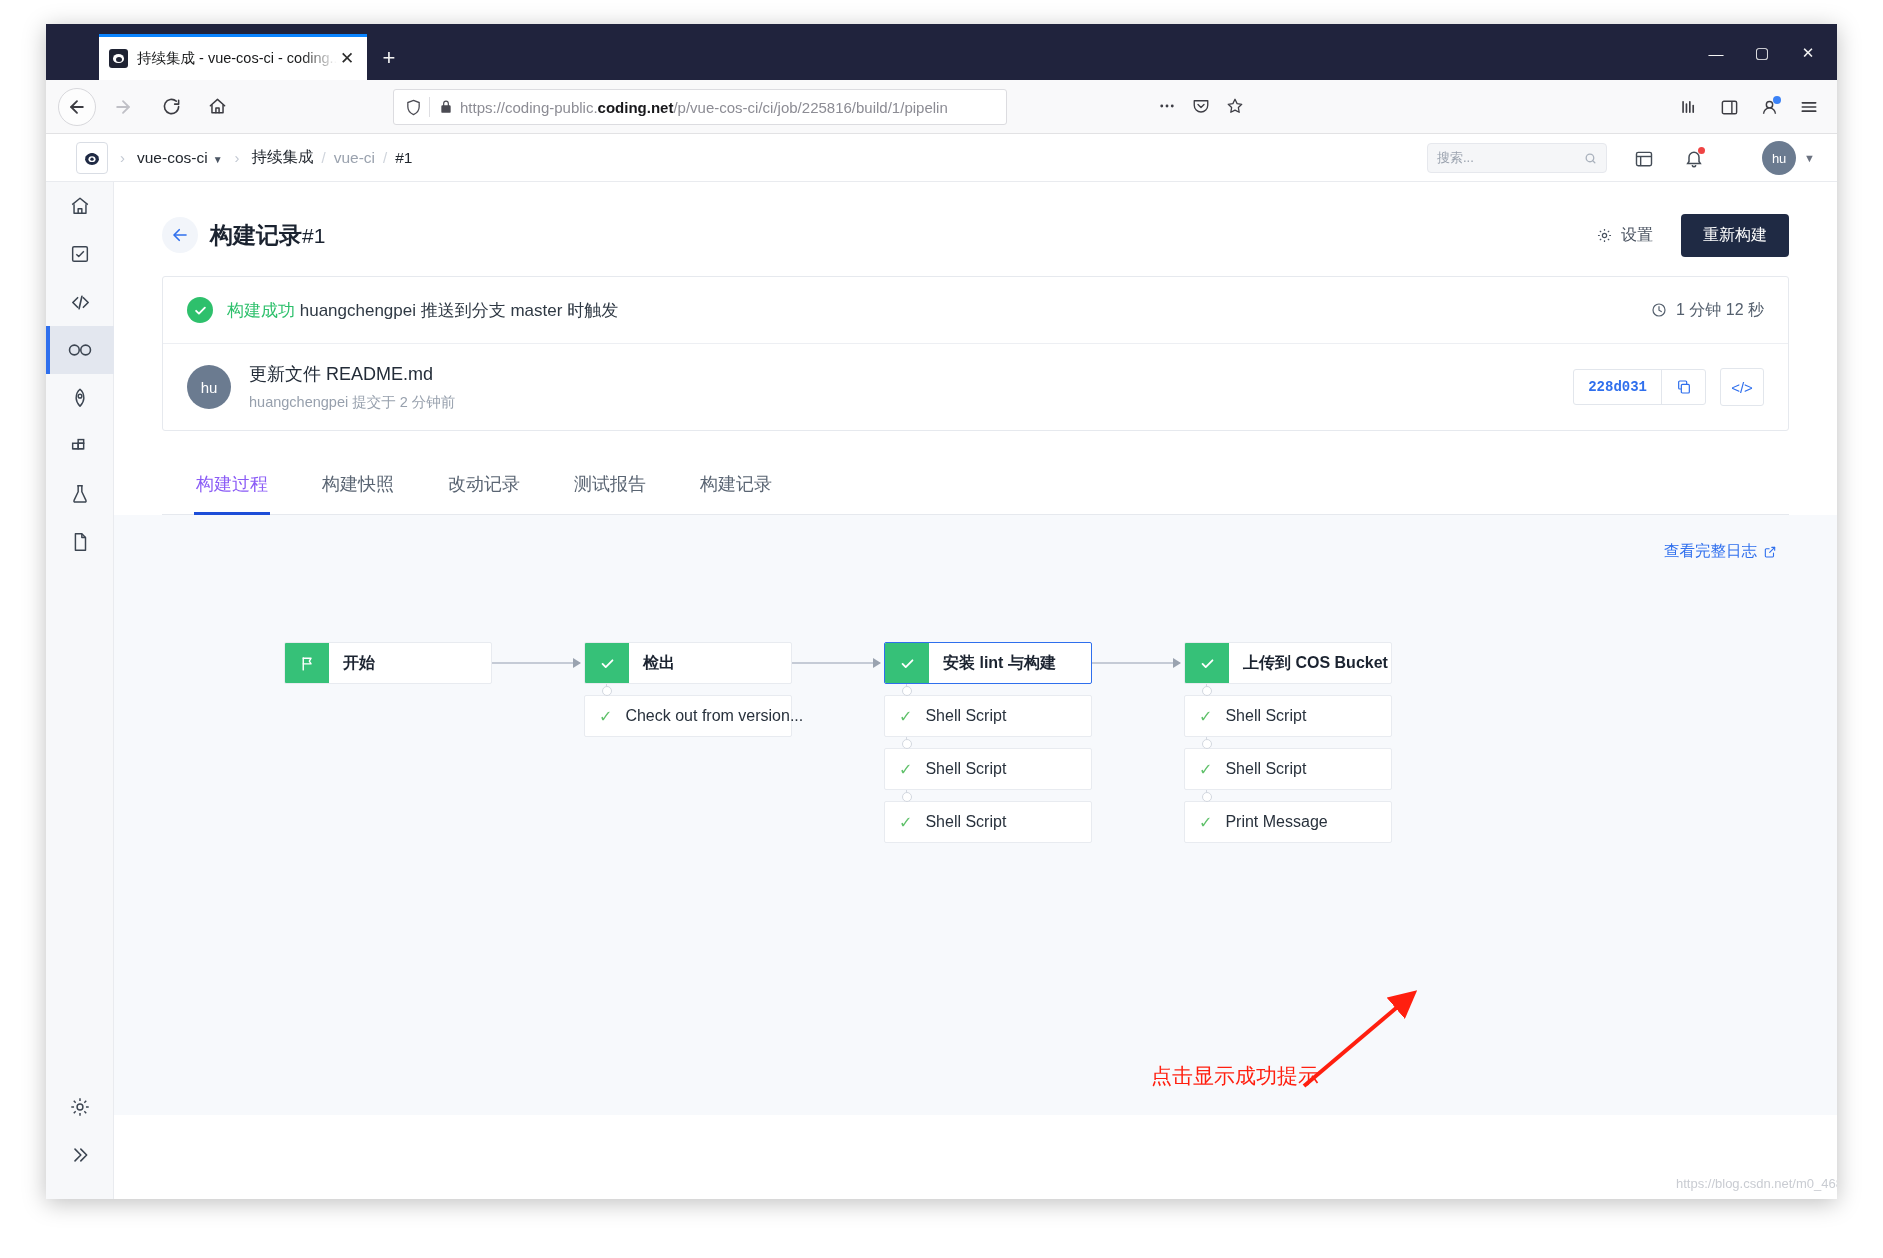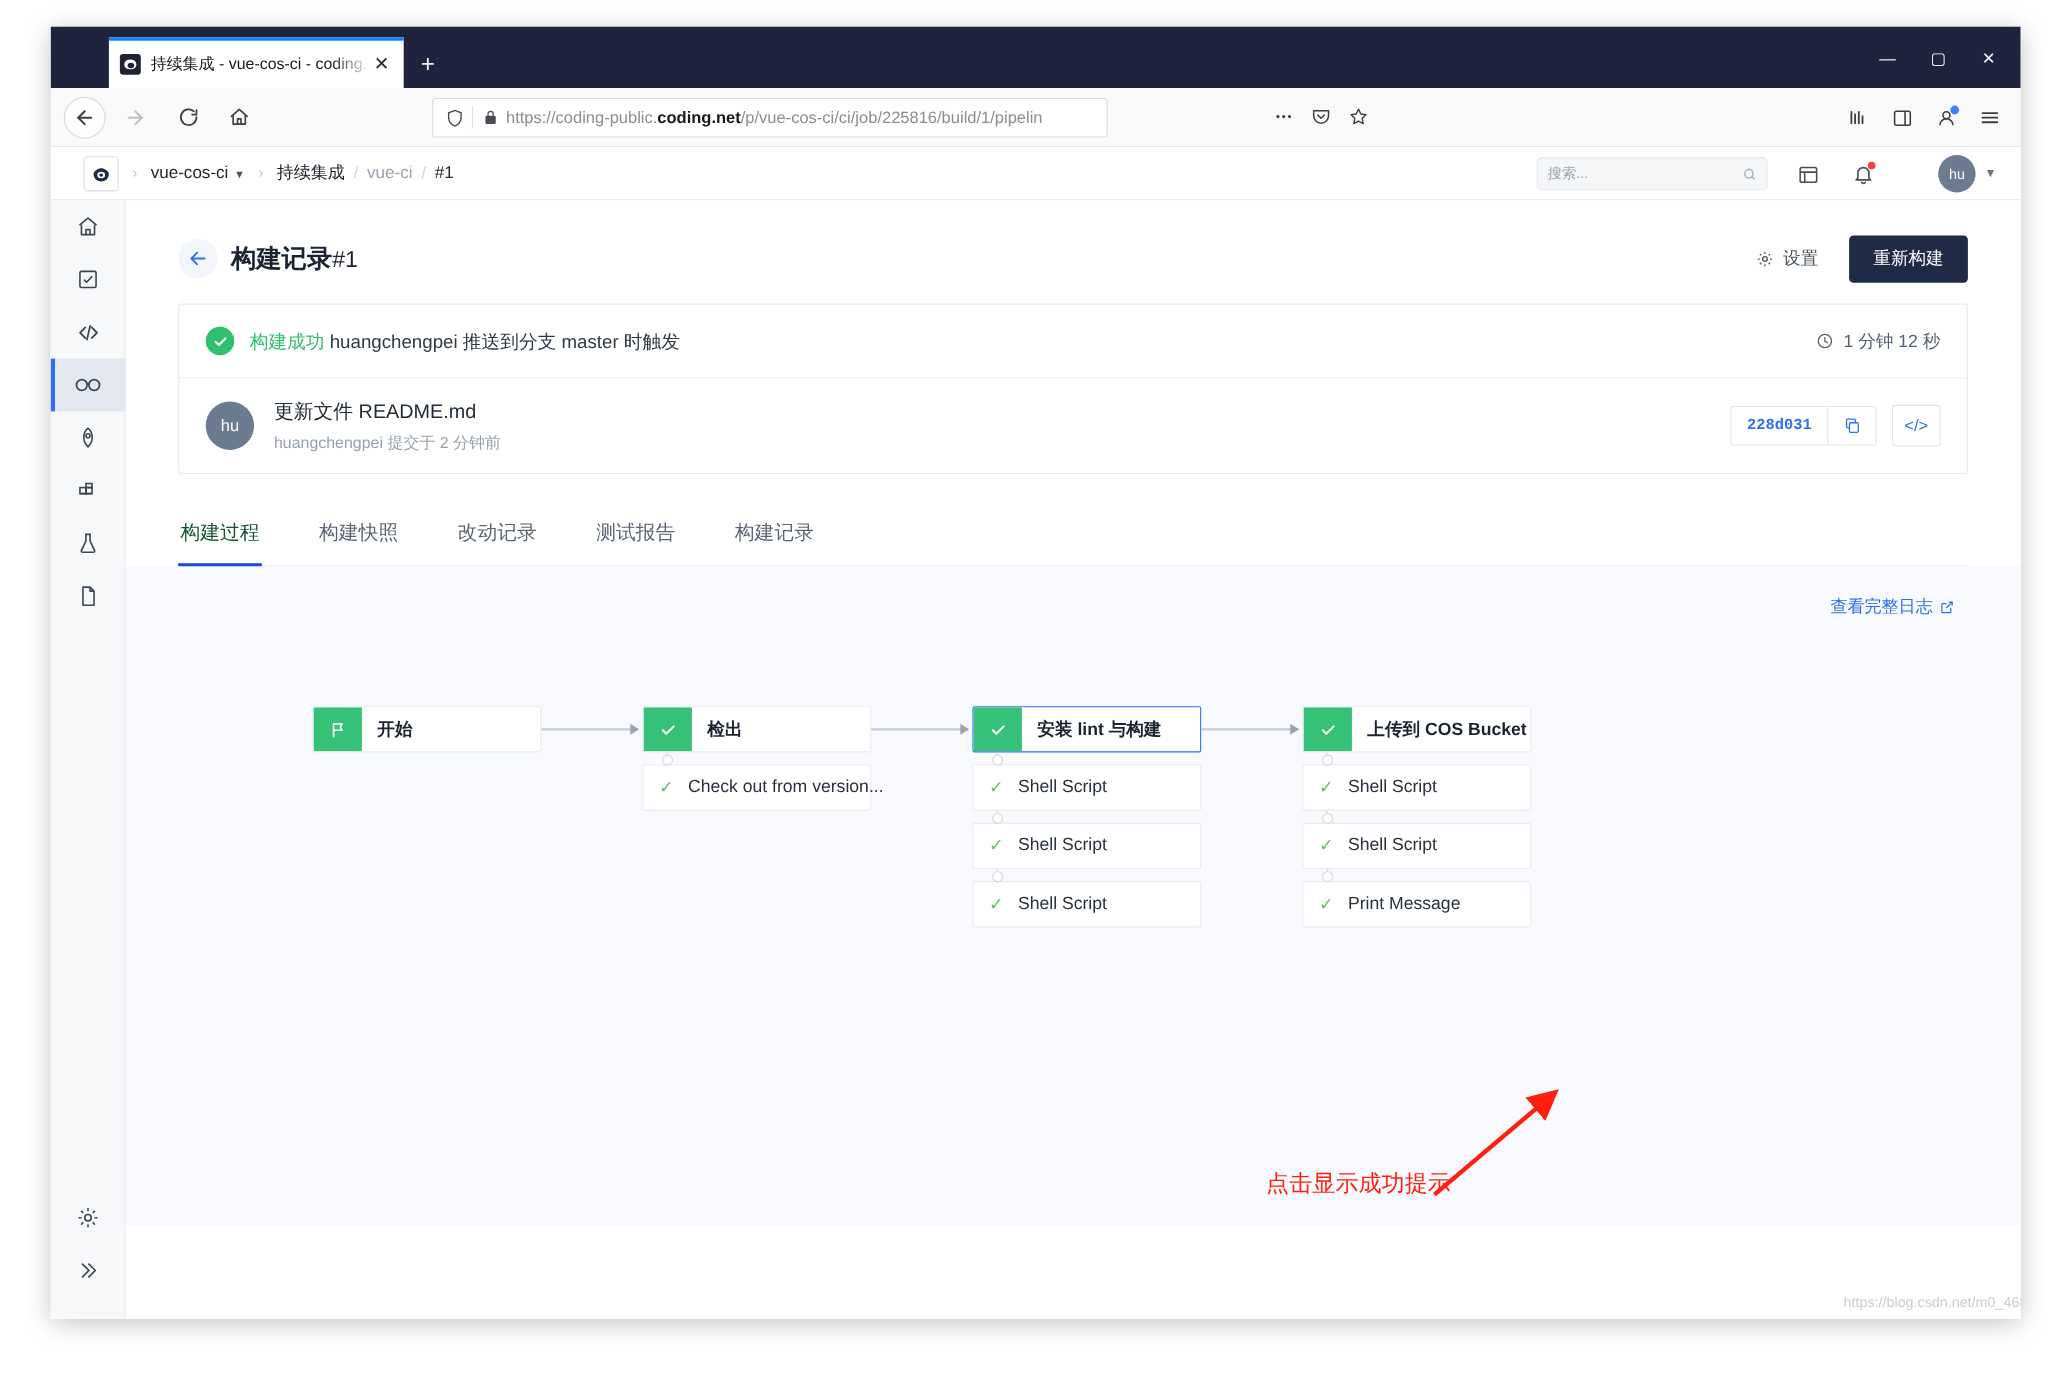--- a/index.html
+++ b/index.html
@@ -222,21 +222,21 @@
     cursor: pointer;
     white-space: nowrap;
   }
   .crumb.muted { color: #9aa2ae; }
   .crumb .caret { font-size: 10px; margin-left: 5px; color: #4b5563; }
   .crumb-slash { color: #cfd4dc; margin: 0 8px; font-size: 15px; }
 
   .app-search {
     position: absolute;
     right: 230px; top: 9px;
-    width: 210px; height: 30px;
+    width: 180px; height: 30px;
     background: #f5f6f8;
     border: 1px solid #e6e8ed;
     border-radius: 4px;
     display: flex; align-items: center;
     padding: 0 9px;
     font-size: 13px;
     color: #9aa2ae;
     justify-content: space-between;
   }
   .app-icon-btn {
@@ -426,22 +426,23 @@
     font-size: 18px;
     color: #5a6573;
     padding: 12px 2px 16px 2px;
     margin-right: 50px;
     cursor: pointer;
     border-bottom: 3px solid transparent;
     position: relative;
     top: 1px;
   }
   .tab-item.active {
-    color: #14532d;
+    color: #8b5cf6;
     border-bottom-color: #1d4ed8;
+    margin-left: 32px;
   }
 
   
   .canvas {
     position: relative;
     background: #f7f9fc;
     height: 600px;
     margin: 0 -48px;
     padding: 0 48px;
   }

